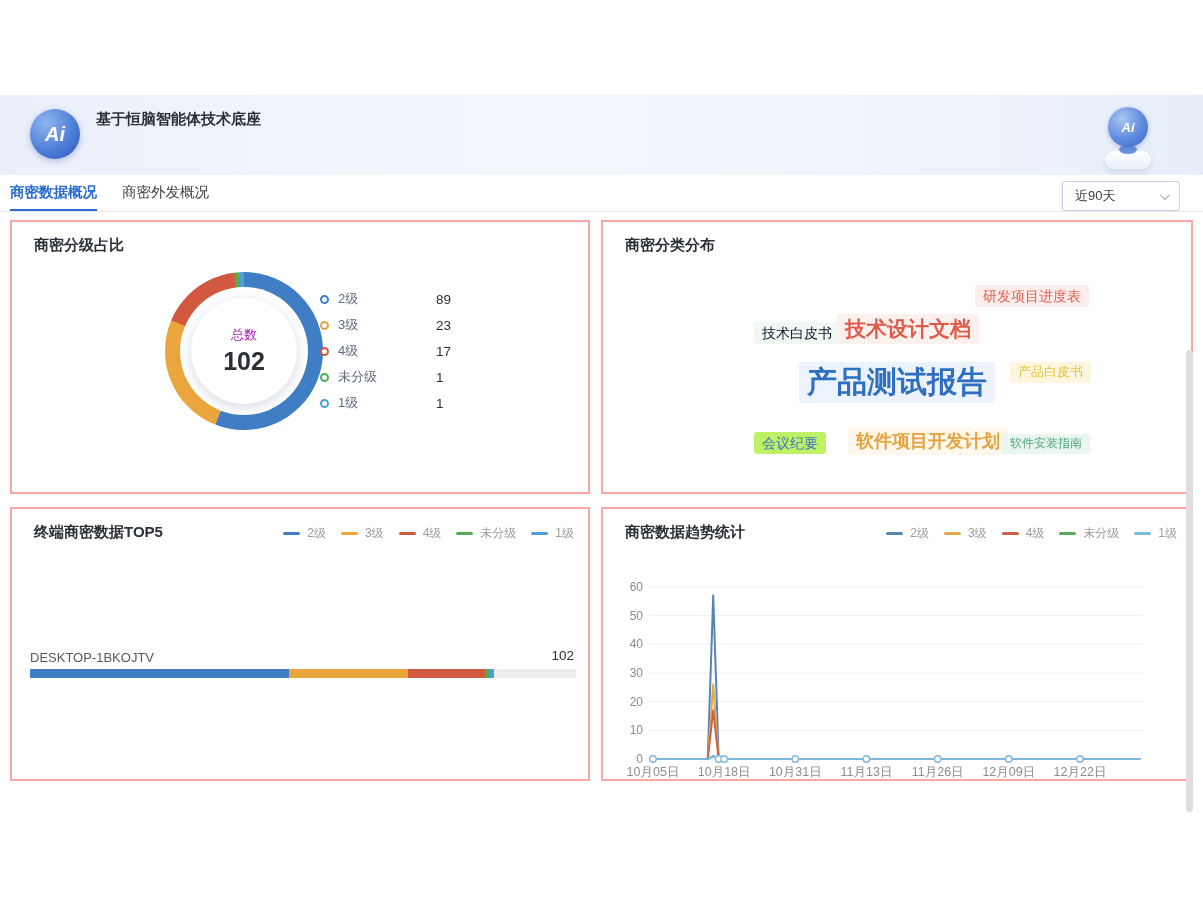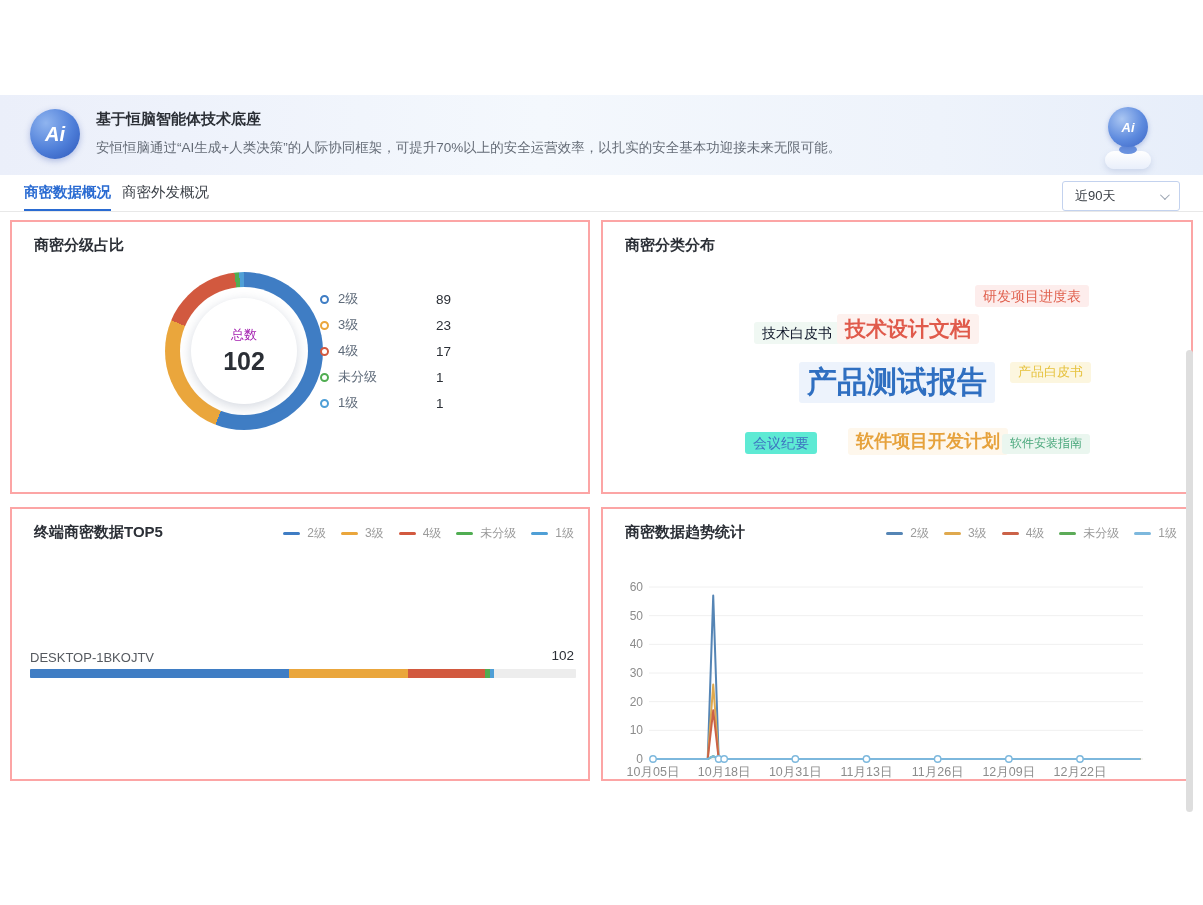--- a/index.html
+++ b/index.html
@@ -82,30 +82,29 @@
           background:#dedede; border-radius:4px; cursor:pointer; }
 </style>
 </head>
 <body>
 
 <div class="page">
 
   <div class="hero">
     <div class="logo">Ai</div>
     <div class="hero-title">基于恒脑智能体技术底座</div>
-    <div class="hero-sub">安恒恒脑通过“AI生成+人类决策”的人际协同框架，可提升70%以上的安全运营效率，以扎实的安全基本功迎接未来无限可能。</div>
     <div class="robot">
       <div class="body"></div>
       <div class="neck"></div>
       <div class="head">Ai</div>
     </div>
   </div>
 
   <div class="tabbar">
-    <div class="tab active" style="left:10px;margin-left:14px;">商密数据概况</div>
+    <div class="tab active" style="left:10px;">商密数据概况</div>
     <div class="tab inactive" style="left:122px;">商密外发概况</div>
     <div class="dropdown">
       <span>近90天</span>
       <span class="caret"></span>
     </div>
   </div>
 
   <div class="panel" id="panel-grade">
     <div class="panel-title">商密分级占比</div>
     <div class="donut" id="donut" style="background: conic-gradient(rgb(63, 125, 196) 0deg, rgb(63, 125, 196) 201.176deg, rgb(234, 166, 60) 201.176deg, rgb(234, 166, 60) 292.941deg, rgb(210, 89, 63) 292.941deg, rgb(210, 89, 63) 352.941deg, rgb(80, 173, 82) 352.941deg, rgb(80, 173, 82) 356.471deg, rgb(79, 159, 214) 356.471deg, rgb(79, 159, 214) 360deg);">
@@ -145,21 +144,21 @@
   </div>
 
   <div class="panel" id="panel-cloud">
     <div class="panel-title">商密分类分布</div>
     <div id="word-cloud">
         <span class="word" style="left: 372px; top: 63px; color: rgb(224, 97, 79); background: rgb(253, 237, 236); font-size: 14px; font-weight: normal;">研发项目进度表</span>
         <span class="word" style="left: 151px; top: 100px; color: #0f172a; background: rgb(240, 248, 243); font-size: 14px; font-weight: normal;">技术白皮书</span>
         <span class="word" style="left: 234px; top: 92px; color: rgb(224, 90, 75); background: rgb(253, 241, 238); font-size: 21px; font-weight: bold;">技术设计文档</span>
         <span class="word" style="left: 407px; top: 140px; color: rgb(230, 194, 62); background: rgb(252, 246, 223); font-size: 13px; font-weight: normal;">产品白皮书</span>
         <span class="word" style="left: 196px; top: 140px; color: rgb(47, 111, 193); background: rgb(237, 243, 252); font-size: 30px; font-weight: bold;">产品测试报告</span>
-        <span class="word" style="left: 142px; top: 210px; color: rgb(62, 116, 192); background: #5eead4; font-size: 14px; font-weight: normal;">会议纪要</span>
+        <span class="word" style="left: 151px; top: 210px; color: rgb(62, 116, 192); background: #bef264; font-size: 14px; font-weight: normal;">会议纪要</span>
         <span class="word" style="left: 245px; top: 206px; color: rgb(230, 162, 60); background: rgb(254, 247, 236); font-size: 18px; font-weight: bold;">软件项目开发计划</span>
         <span class="word" style="left: 399px; top: 212px; color: rgb(74, 168, 124); background: rgb(234, 246, 239); font-size: 12px; font-weight: normal;">软件安装指南</span>
       </div>
   </div>
 
   <div class="panel" id="panel-top5">
     <div class="panel-title">终端商密数据TOP5</div>
     <div class="dash-legend" id="top5-legend">
         <span class="dlg-item">
           <span class="dlg-dash" style="background: rgb(63, 125, 196);"></span>

